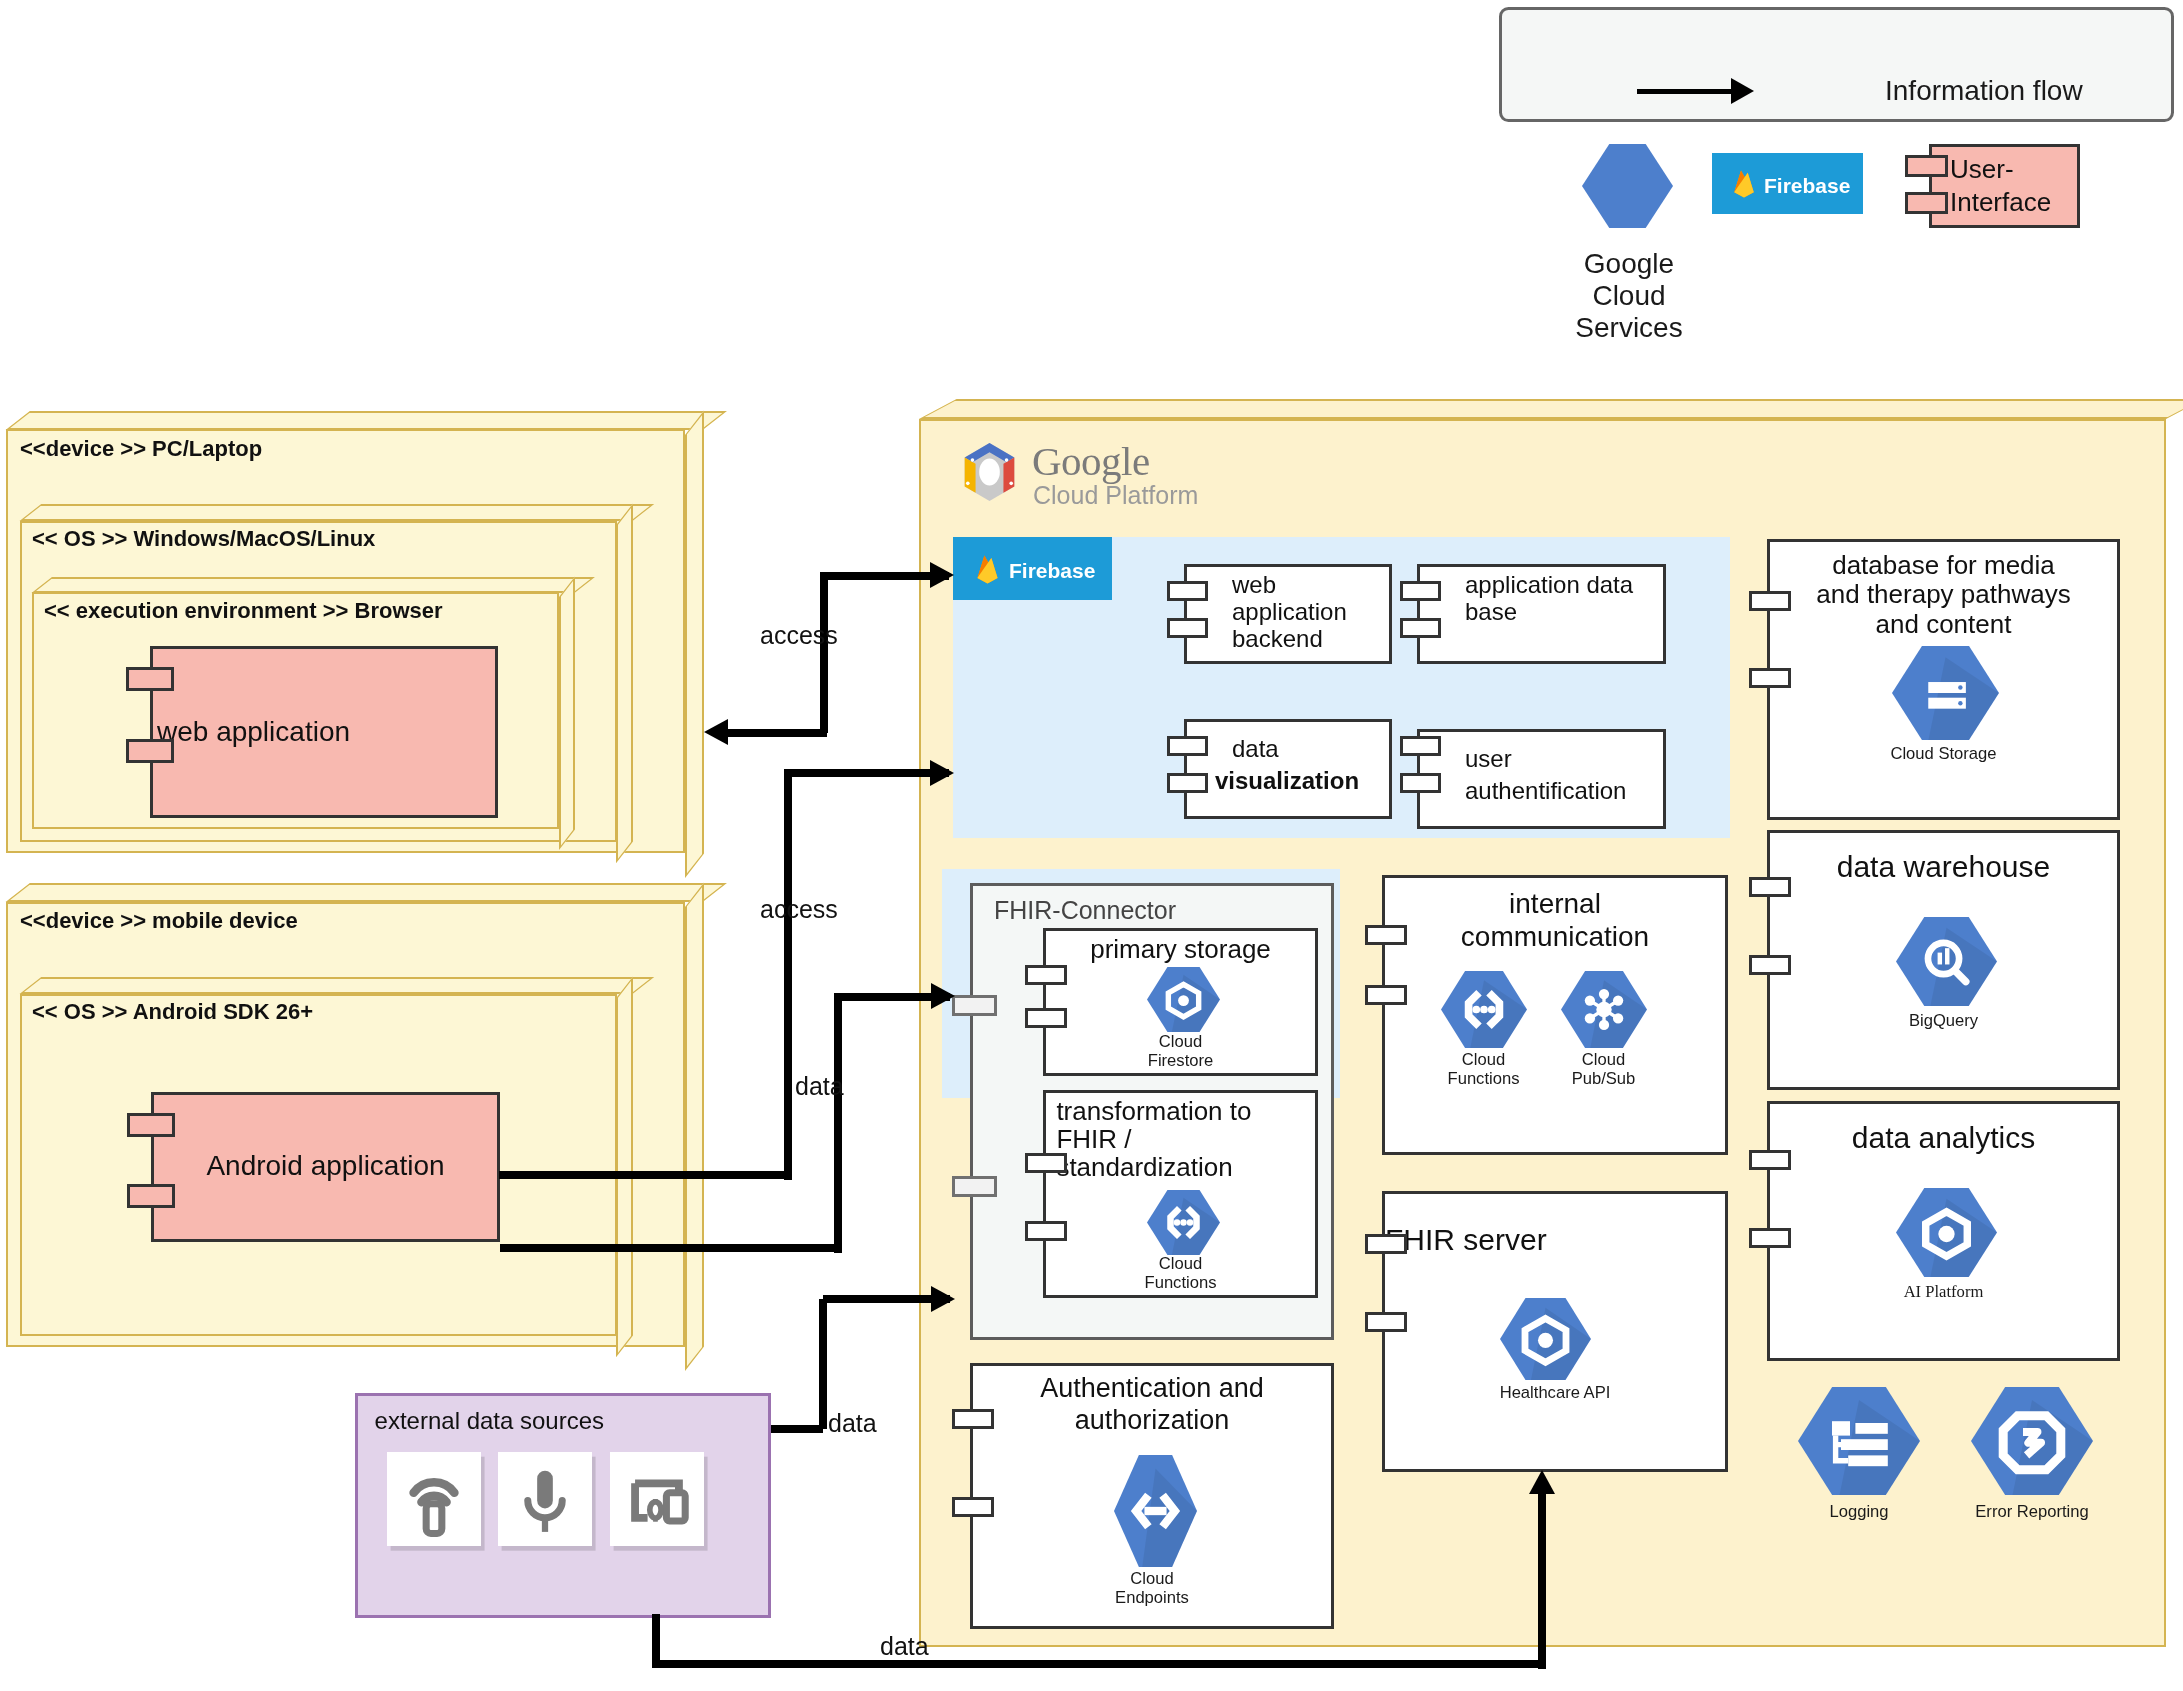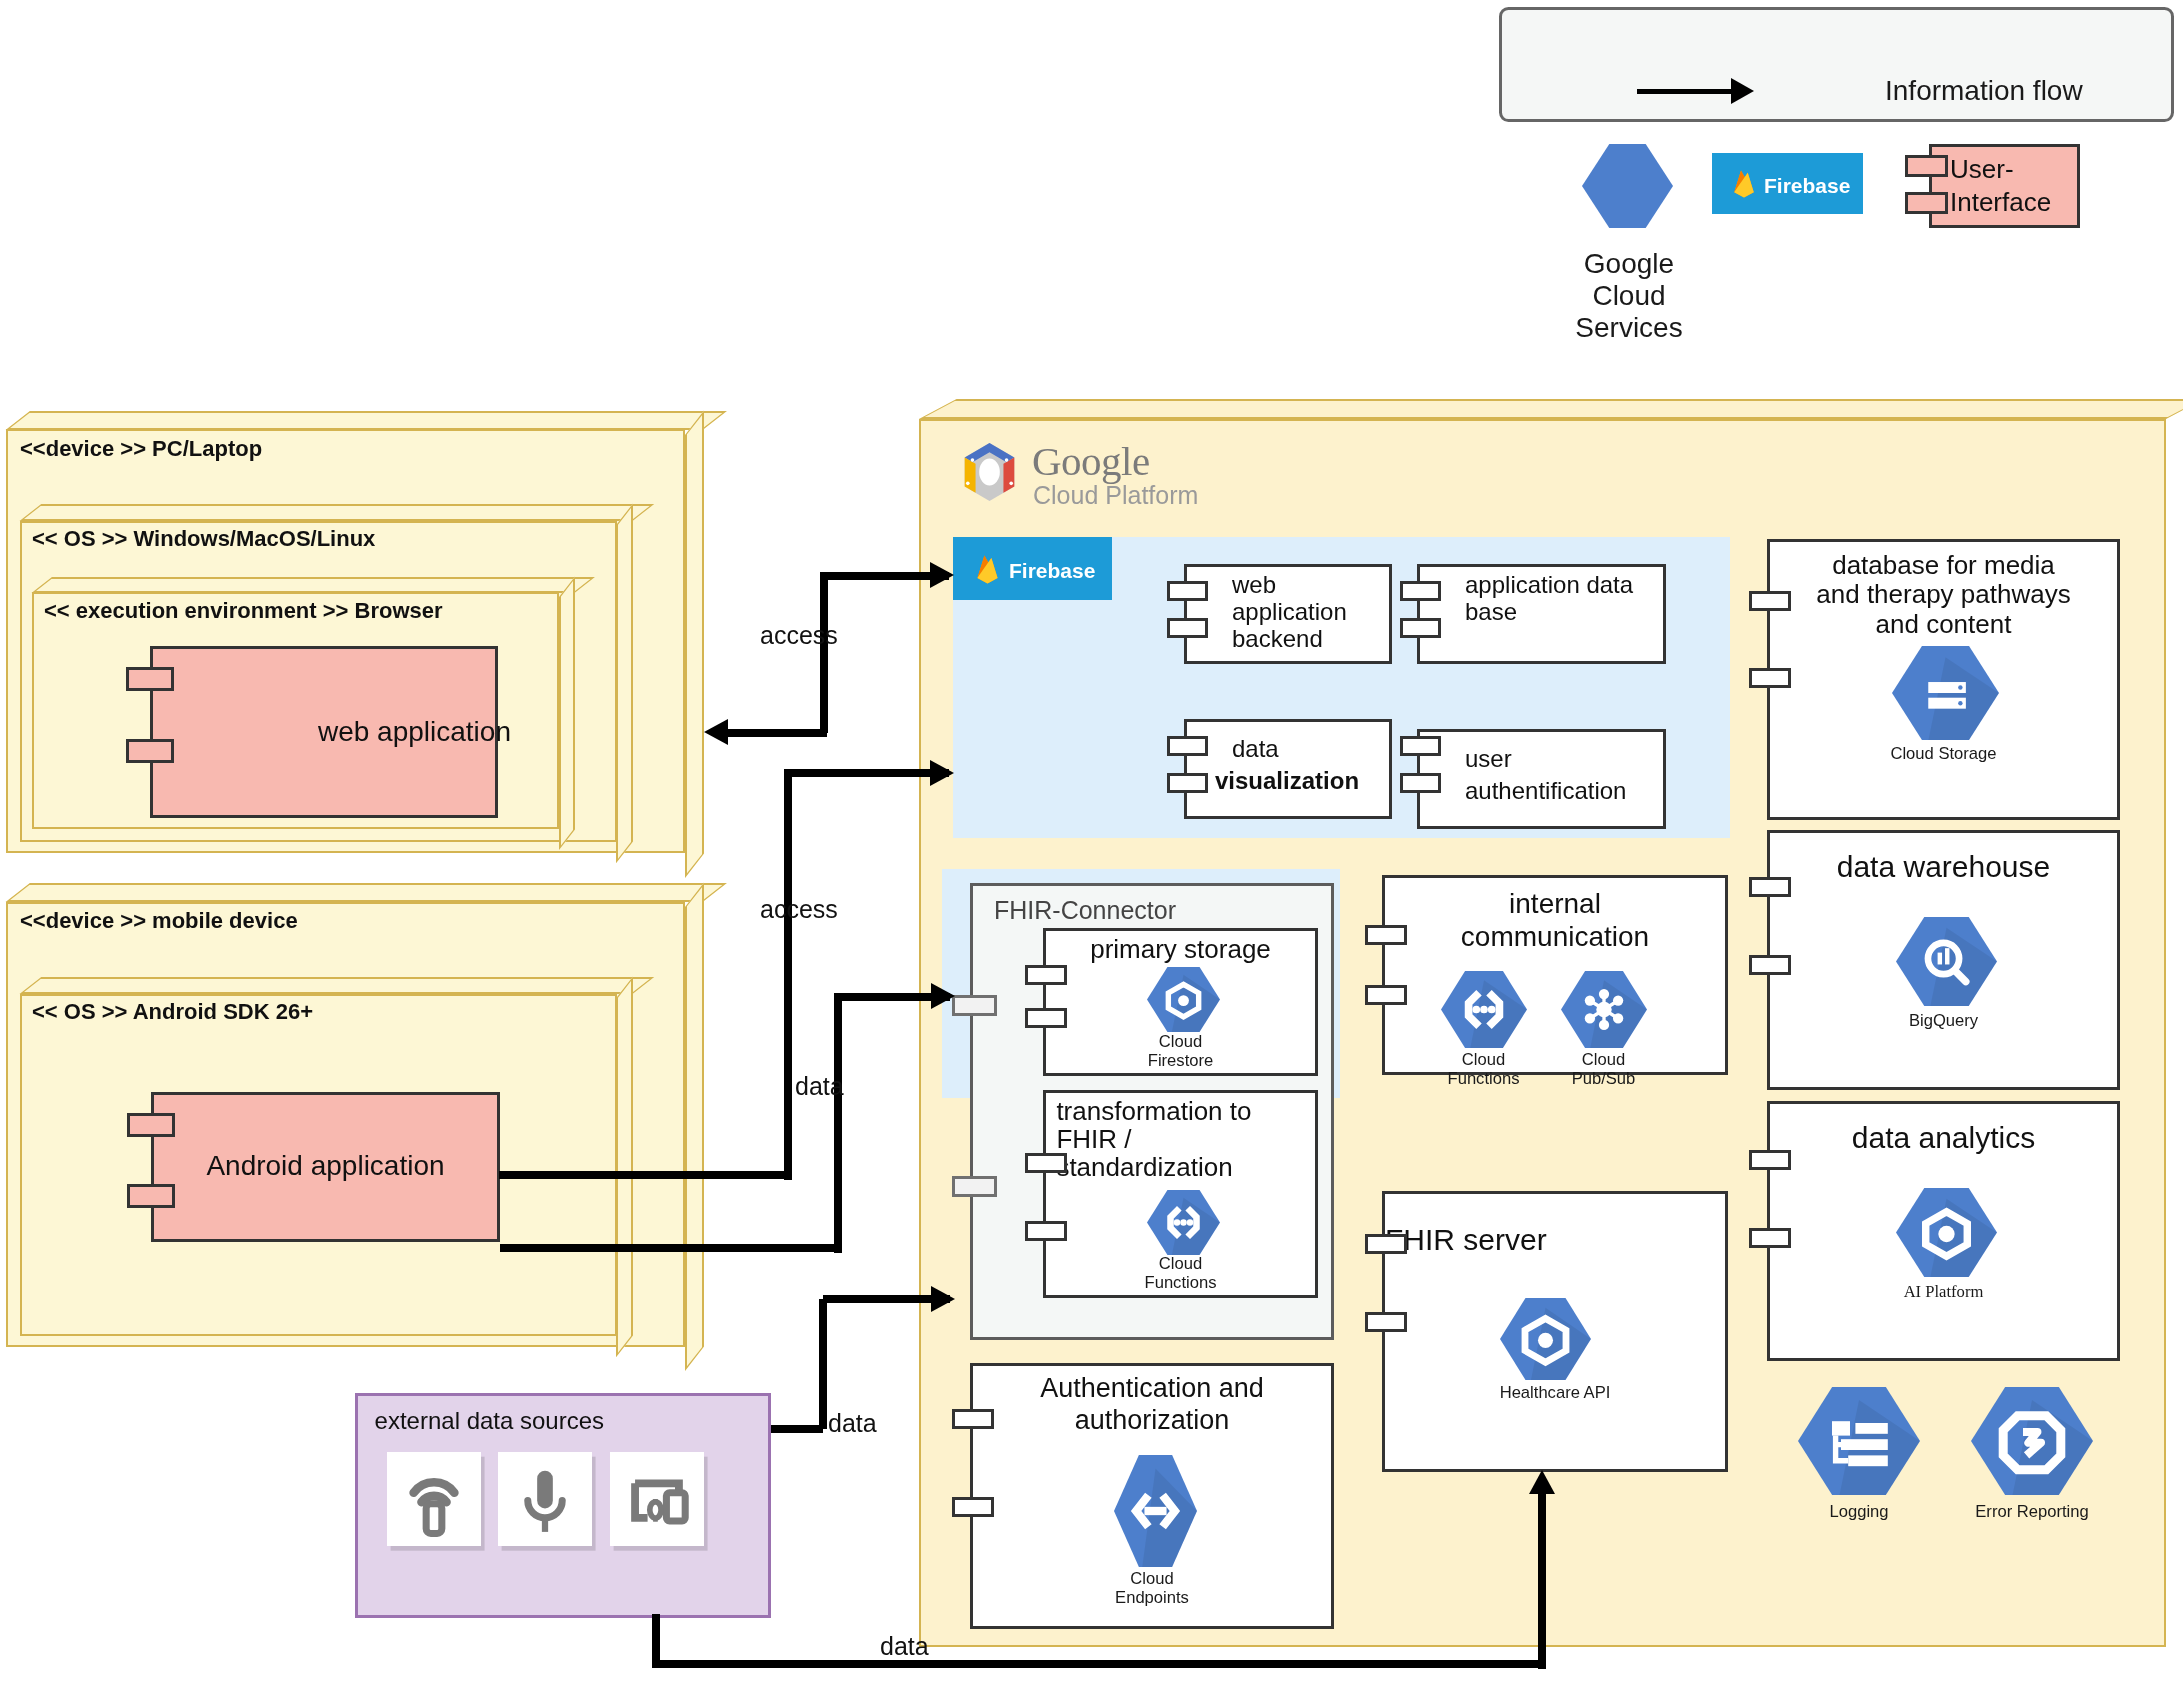--- a/index.html
+++ b/index.html
@@ -102,21 +102,21 @@
   <div class="abs node-side" style="left:616px;top:504px;width:16.6px;height:338px;transform:skewY(-52deg);transform-origin:top right;"></div>
   <div class="abs node" style="left:20px;top:521px;width:597px;height:321px;"></div>
   <div class="node-label" style="left:32px;top:526px;">&lt;&lt; OS &gt;&gt; Windows/MacOS/Linux</div>
 
   <div class="abs node-top" style="left:32px;top:577px;width:543px;height:15.6px;transform:skewX(-52deg);transform-origin:bottom left;"></div>
   <div class="abs node-side" style="left:559px;top:577px;width:15.6px;height:253px;transform:skewY(-52deg);transform-origin:top right;"></div>
   <div class="abs node" style="left:32px;top:592px;width:527px;height:237px;"></div>
   <div class="node-label" style="left:44px;top:598px;">&lt;&lt; execution environment &gt;&gt; Browser</div>
 
   <div class="abs comp" style="left:150px;top:646px;width:348px;height:172px;">
-    <div class="abs comp-txt" style="left:16px;top:67px;width:100%;text-align:right;font-size:28px;">web application</div>
+    <div class="abs comp-txt" style="left:4px;top:67px;width:100%;text-align:left;font-size:28px;">web application</div>
   </div>
   <div class="abs lollipop" style="left:126px;top:667px;width:48px;height:24px;"></div>
   <div class="abs lollipop" style="left:126px;top:739px;width:48px;height:24px;"></div>
 
   <div class="abs node-top" style="left:6.2px;top:883px;width:697px;height:18.7px;transform:skewX(-52deg);transform-origin:bottom left;"></div>
   <div class="abs node-side" style="left:685px;top:883px;width:18.7px;height:464px;transform:skewY(-52deg);transform-origin:top right;"></div>
   <div class="abs node" style="left:6.2px;top:902px;width:679px;height:445px;"></div>
   <div class="node-label" style="left:20px;top:908px;">&lt;&lt;device &gt;&gt; mobile device</div>
 
   <div class="abs node-top" style="left:20px;top:977px;width:613px;height:16.6px;transform:skewX(-52deg);transform-origin:bottom left;"></div>
@@ -249,21 +249,21 @@
       </svg>
     </div>
     <div class="svc-cap" style="left:0;top:204px;">
       <span>Cloud</span><br>
       <span>Endpoints</span>
     </div>
   </div>
   <div class="abs lollipop w" style="left:952px;top:1409px;width:42px;height:20px;"></div>
   <div class="abs lollipop w" style="left:952px;top:1497px;width:42px;height:20px;"></div>
 
-  <div class="abs comp-white" style="left:1382px;top:875px;width:346px;height:200px;">
+  <div class="abs comp-white" style="left:1382px;top:875px;width:346px;height:280px;">
     <div class="abs comp-txt" style="left:0;top:10.4px;width:100%;text-align:center;font-size:28px;">internal</div>
     <div class="abs comp-txt" style="left:0;top:43px;width:100%;text-align:center;font-size:28px;">communication</div>
 
     <div class="abs hexmark" style="left:56px;top:93px;width:86px;height:77px;">
       <div class="hexshadow"></div>
       <svg width="86" height="77" viewBox="0 0 60 60" style="position:absolute;left:0;top:0;">
         <path d="M24 19 L18 25 L18 35 L24 41" fill="none" stroke="#fff" stroke-width="6" stroke-linecap="square"></path>
         <path d="M36 19 L42 25 L42 35 L36 41" fill="none" stroke="#fff" stroke-width="6" stroke-linecap="square"></path>
         <circle cx="24" cy="30" r="3" fill="#fff"></circle>
           <circle cx="30" cy="30" r="3" fill="#fff"></circle>

